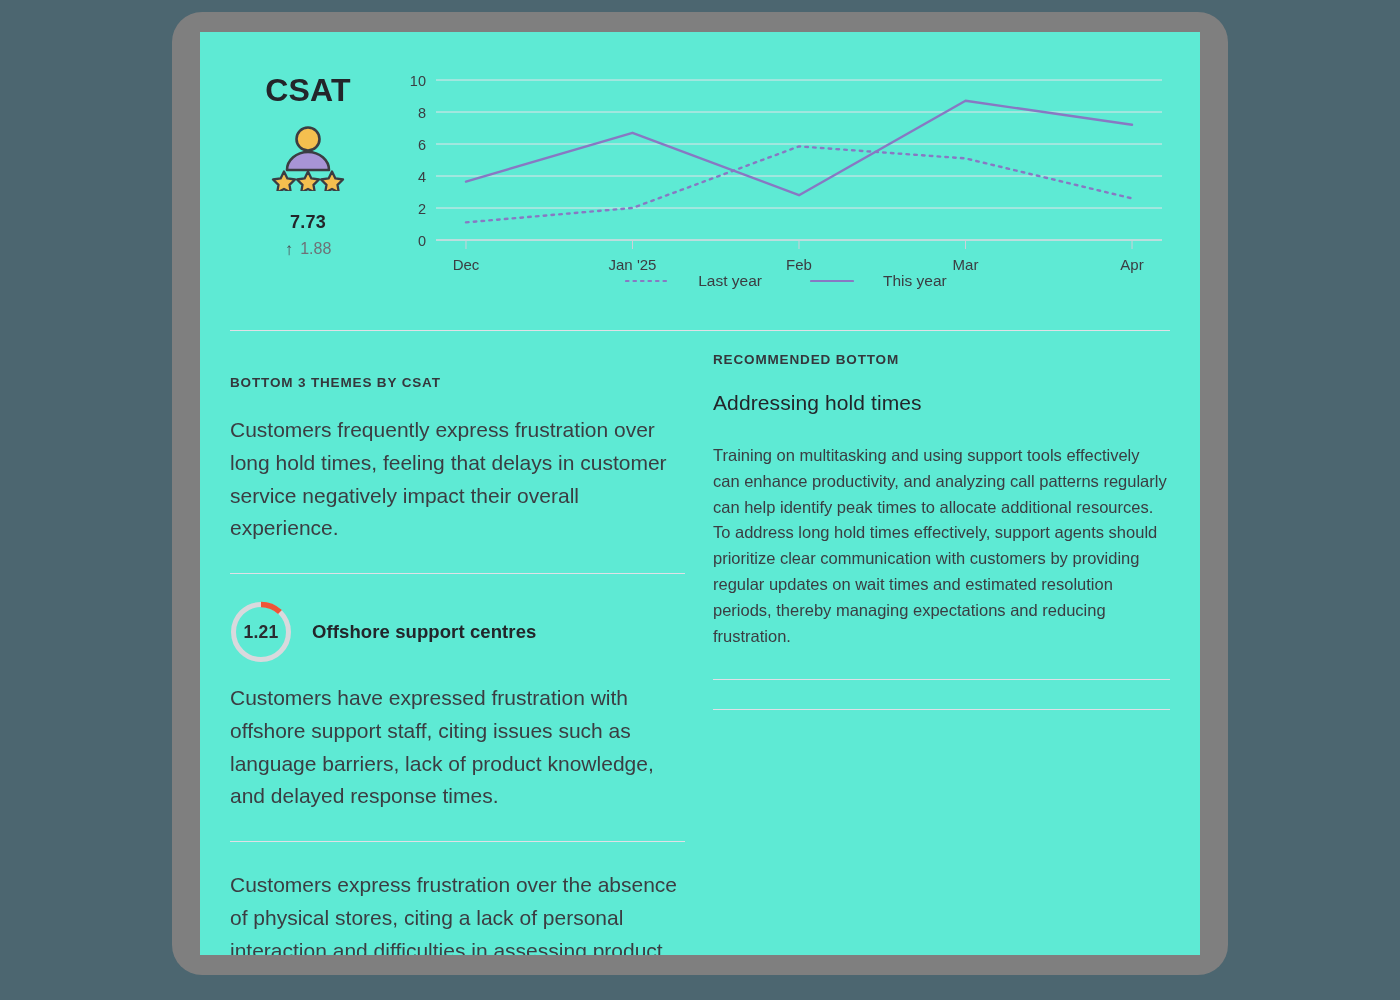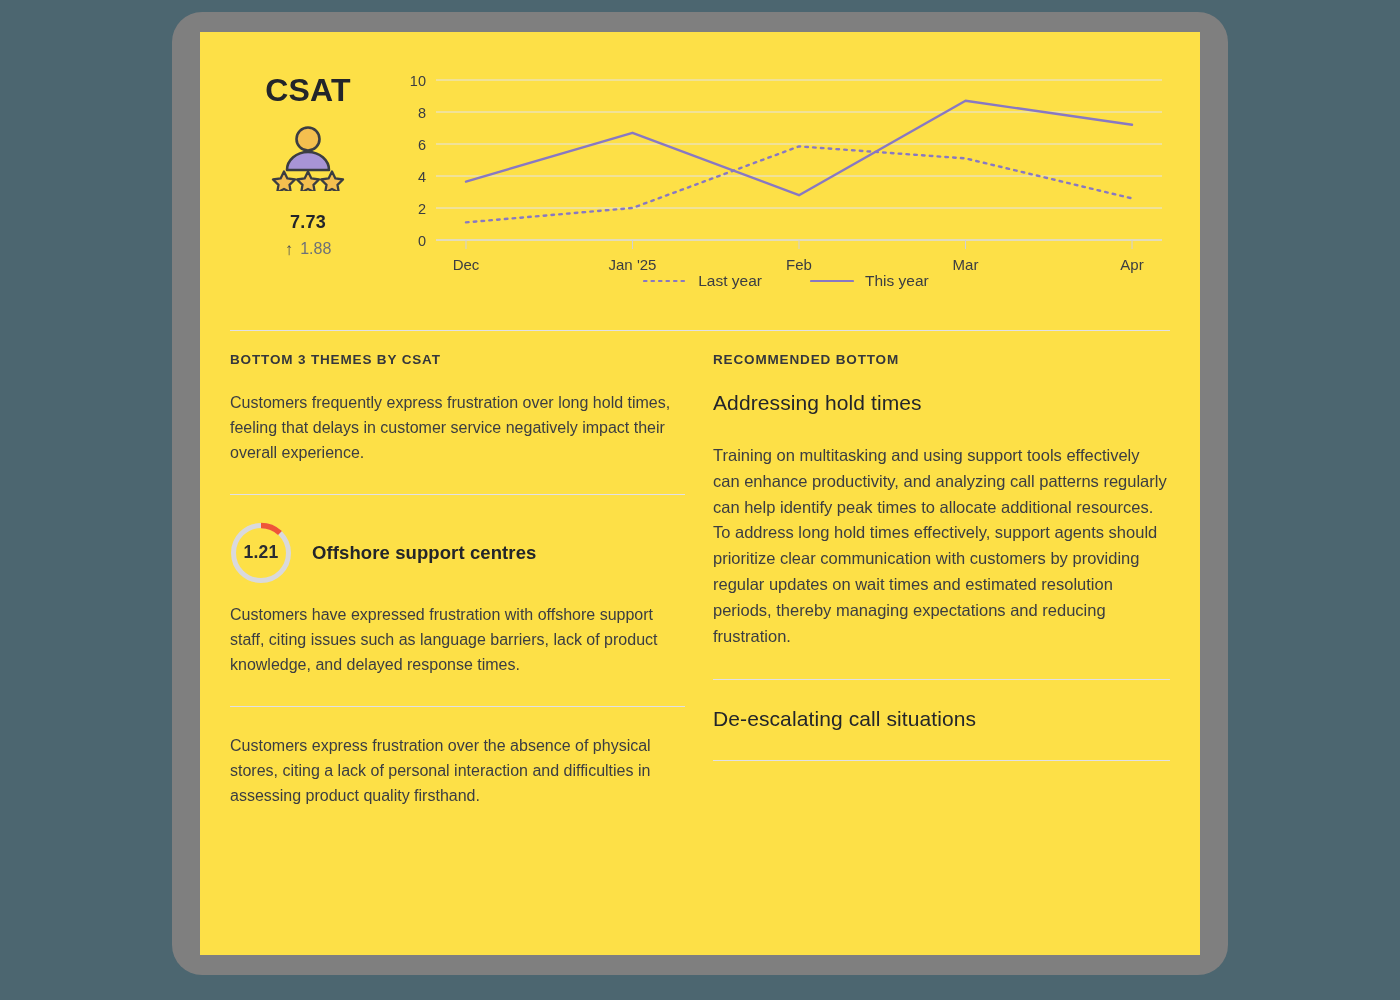--- a/index.html
+++ b/index.html
@@ -24,21 +24,21 @@
     background: #7f7f7f;
     border-radius: 30px;
     box-sizing: border-box;
   }
   .screen {
     position: absolute;
     left: 28px;
     top: 20px;
     width: 1000px;
     height: 923px;
-    background: #fde047;
+    background: #5eead4;
     overflow: hidden;
   }
 
   
   .top-region {
     position: absolute;
     left: 0;
     top: 0;
     width: 1000px;
     height: 292px;
@@ -100,21 +100,21 @@
     top: 240px;
     width: 780px;
     display: flex;
     justify-content: center;
     align-items: center;
     gap: 48px;
   }
   .legend-item {
     display: flex;
     align-items: center;
-    gap: 11px;
+    gap: 29px;
     font-size: 15.5px;
     color: #3b3d42;
   }
 
   
   .main-divider {
     position: absolute;
     left: 30px;
     top: 298px;
     width: 940px;
@@ -127,21 +127,21 @@
     position: absolute;
     left: 0;
     top: 320px;
     width: 1000px;
     height: 600px;
   }
   .col {
     position: absolute;
     top: 0;
   }
-  .col-left  { left: 30px;  width: 455px; }
+  .col-left  { left: 30px;  width: 455px; margin-top: 23px; }
   .col-right { left: 513px; width: 457px; }
 
   .section-label {
     font-size: 13.5px;
     font-weight: bold;
     letter-spacing: 0.85px;
     color: #35373c;
     margin-bottom: 24px;
   }
 
@@ -172,21 +172,21 @@
     letter-spacing: 0.2px;
   }
   .theme-name {
     font-size: 18.5px;
     font-weight: bold;
     color: #23252a;
     letter-spacing: 0.1px;
   }
   .theme-desc {
     margin-top: 19px;
-    font-size: 16px;
+    font-size: 21px;
     line-height: 1.56;
     color: #3b3d42;
   }
   .theme-sep {
     margin: 28px 0 27px 0;
     height: 1px;
     background: #e0e0e6;
   }
 
   
@@ -318,21 +318,20 @@
 
       <div class="col col-right">
         <div class="section-label">RECOMMENDED BOTTOM</div>
         <div id="actions-list">
             <div>
               <div class="action-title">Addressing hold times</div>
               <div class="action-body">Training on multitasking and using support tools effectively can enhance productivity, and analyzing call patterns regularly can help identify peak times to allocate additional resources. To address long hold times effectively, support agents should prioritize clear communication with customers by providing regular updates on wait times and estimated resolution periods, thereby managing expectations and reducing frustration.</div>
             </div>
             <div class="action-sep"></div>
             <div>
-              <div class="action-title">De-escalating call situations</div>
             </div>
             <div class="action-sep tail"></div>
           </div>
       </div>
 
     </div>
 
   </div>
 </div>
 

